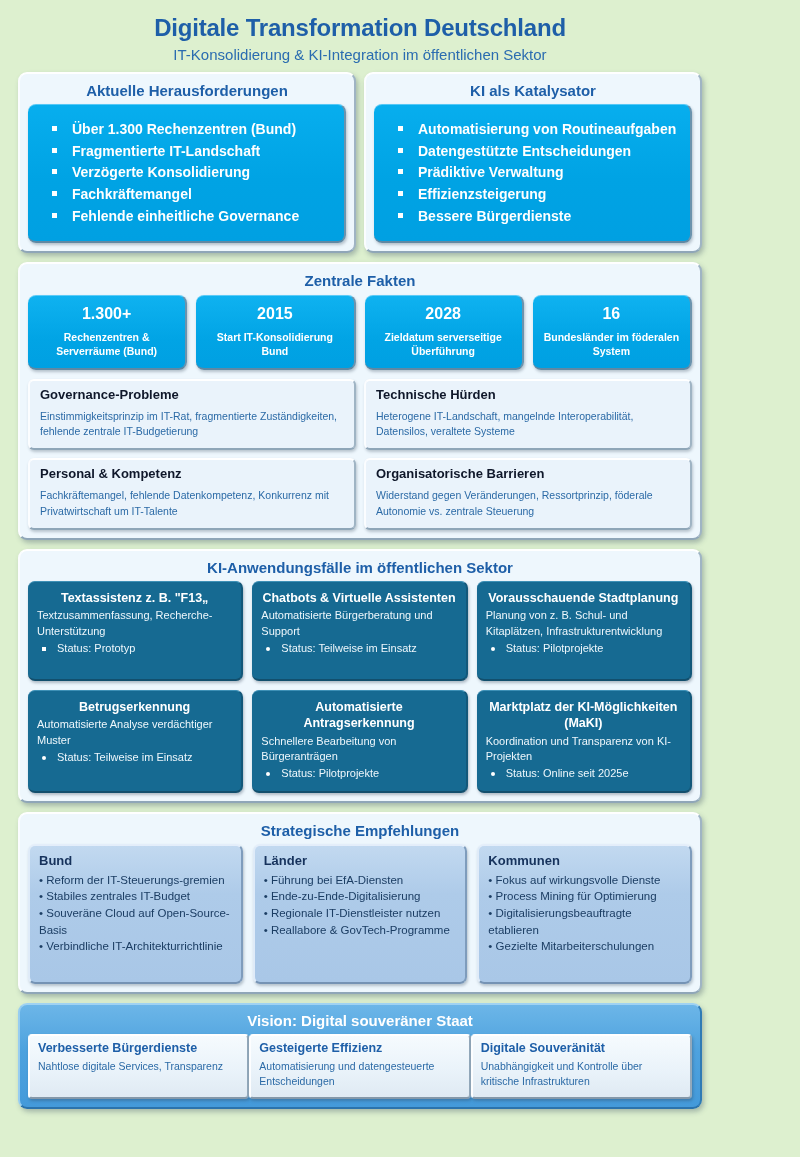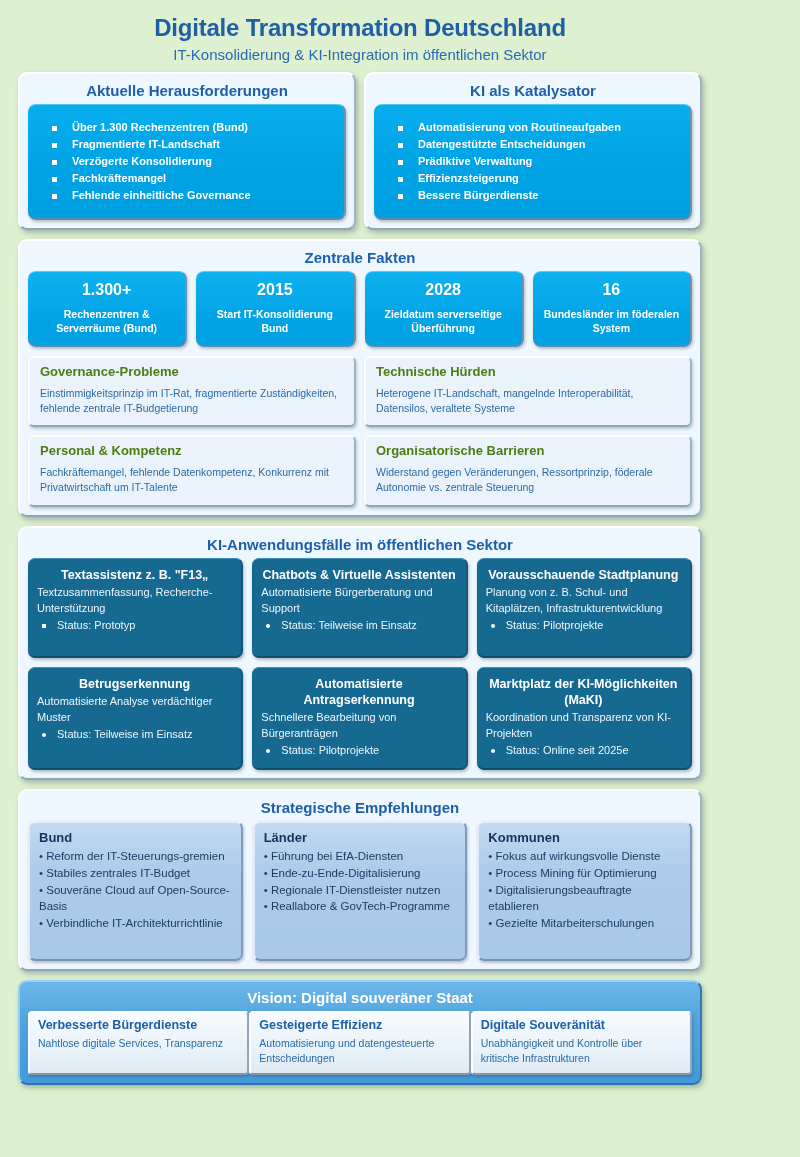--- a/index.html
+++ b/index.html
@@ -71,21 +71,21 @@
     border-top: 1px solid #55c8f6;
     border-bottom: 2px solid #5f88a3;
     border-right: 2px solid #6b93ad;
     box-shadow: 1px 2px 3px rgba(50,70,90,0.30);
     padding: 14px 10px 14px 22px;
     flex: 1;
   }
   .bullet-box ul { list-style: none; }
   .bullet-box li {
     color: #ffffff;
-    font-size: 11px;
+    font-size: 14px;
     font-weight: bold;
     line-height: 1.55;
     position: relative;
     padding-left: 22px;
   }
   .bullet-box li .sq {
     position: absolute;
     left: 2px;
     top: 7px;
     width: 5px;
@@ -134,21 +134,21 @@
     border-left: 2px solid #fbfdff;
     border-right: 2px solid #9fb4c4;
     border-bottom: 2px solid #8fa6b8;
     box-shadow: 1px 2px 3px rgba(60,80,100,0.30);
     padding: 7px 10px 9px 10px;
     min-height: 65px;
   }
   .issue-title {
     font-size: 13px;
     font-weight: bold;
-    color: #4d7c0f;
+    color: #0f172a;
     margin-bottom: 6px;
     line-height: 1.15;
   }
   .issue-desc {
     font-size: 10.5px;
     color: #2b6aa6;
     line-height: 1.45;
   }
 
   

